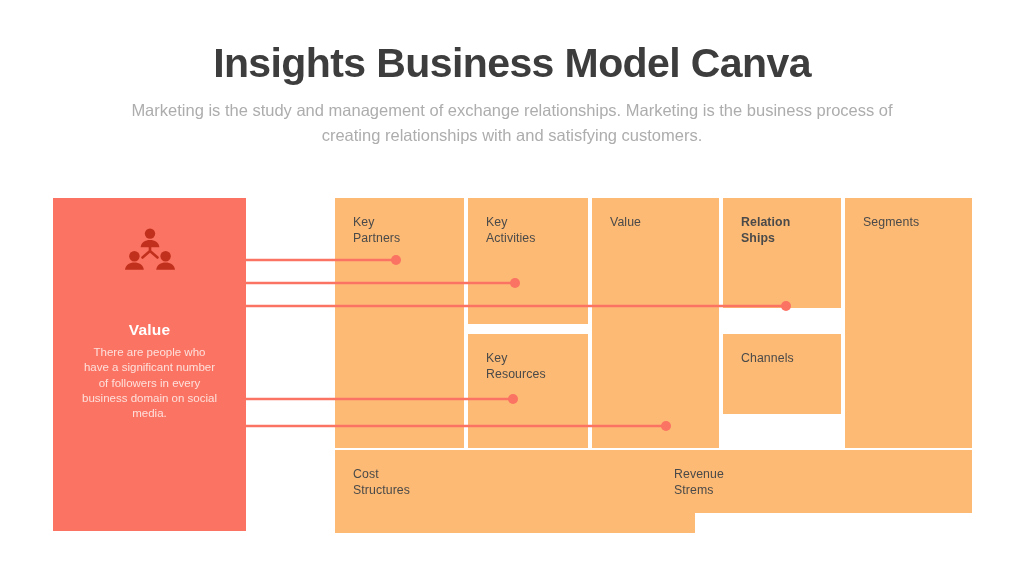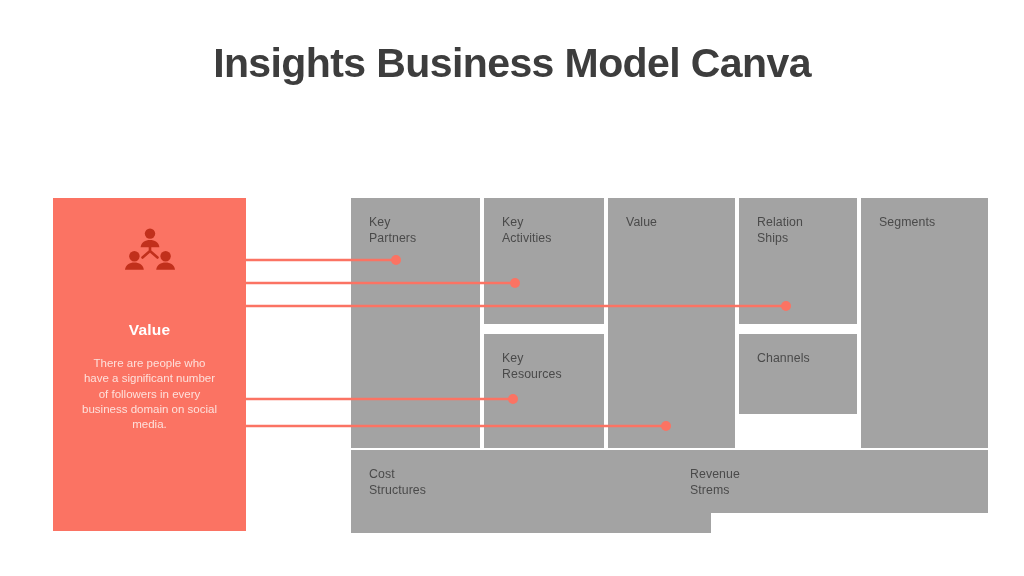--- a/index.html
+++ b/index.html
@@ -53,48 +53,47 @@
     width: 52px; height: 44px;
   }
   #value-panel-title {
     margin-top: 49px;
     font-size: 15.5px;
     font-weight: bold;
     color: #ffffff;
     letter-spacing: 0.2px;
   }
   .value-para {
-    margin-top: 17px;
+    margin-top: 6px;
     width: 135px;
     text-align: center;
     font-size: 11.5px;
     line-height: 1.33;
     color: #fde0db;
   }
   .value-para.second { margin-top: 23px; }
 
   
   .cell {
     position: absolute;
-    background: #a3a3a3;
+    background: #fdba74;
     padding: 16px 0 0 18px;
-    margin-left: 16px;
   }
   .cell-label {
     font-size: 12.3px;
     line-height: 1.32;
     color: #4a4a4a;
     white-space: pre-line;
     letter-spacing: 0.1px;
   }
 
   #cell-key-partners   { left: 335px; top: 198px; width: 129px; height: 250px; }
   #cell-key-activities { left: 468px; top: 198px; width: 120px; height: 126px; }
   #cell-value          { left: 592px; top: 198px; width: 127px; height: 250px; }
-  #cell-relationships  { left: 723px; top: 198px; width: 118px; height: 126px; }
+  #cell-relationships  { left: 723px; top: 198px; width: 118px; height: 110px; font-weight: bold; }
   #cell-segments       { left: 845px; top: 198px; width: 127px; height: 250px; }
   #cell-key-resources  { left: 468px; top: 334px; width: 120px; height: 114px; }
   #cell-channels       { left: 723px; top: 334px; width: 118px; height: 80px; }
   #cell-cost           { left: 335px; top: 450px; width: 360px; height: 83px; }
   #cell-revenue        { left: 656px; top: 450px; width: 316px; height: 63px; }
 
   
   #connectors {
     position: absolute;
     left: 0; top: 0;
@@ -102,20 +101,21 @@
     pointer-events: none;
   }
 </style>
 </head>
 <body>
 
 <div id="slide">
 
   <div id="header">
     <div id="page-title">Insights Business Model Canva</div>
+    <div id="page-subtitle">Marketing is the study and management of exchange relationships. Marketing is the business process of creating relationships with and satisfying customers.</div>
   </div>
 
   <div id="value-panel">
     <svg id="value-icon" viewBox="0 0 52 44">
       <g fill="#c1301c">
         <path d="M26 13.2 L26 23 M26 23 L18.5 29.5 M26 23 L33.5 29.5" stroke="#c1301c" stroke-width="2.6" fill="none" stroke-linecap="round"></path>
         <circle cx="26" cy="5.6" r="5.2"></circle>
         <path d="M16.6 19.2 c0.6-5.2 4.6-7.2 9.4-7.2 s8.8 2 9.4 7.2 z"></path>
         <circle cx="10.4" cy="28.2" r="5.2"></circle>
         <path d="M1 41.8 c0.6-5.2 4.6-7.2 9.4-7.2 s8.8 2 9.4 7.2 z"></path>

